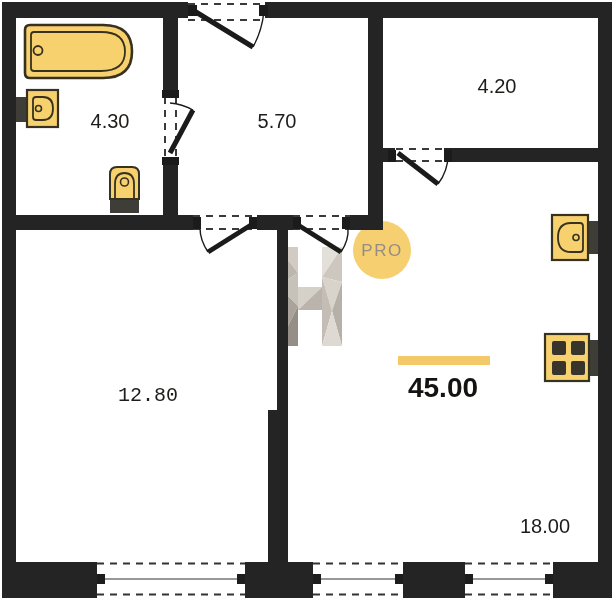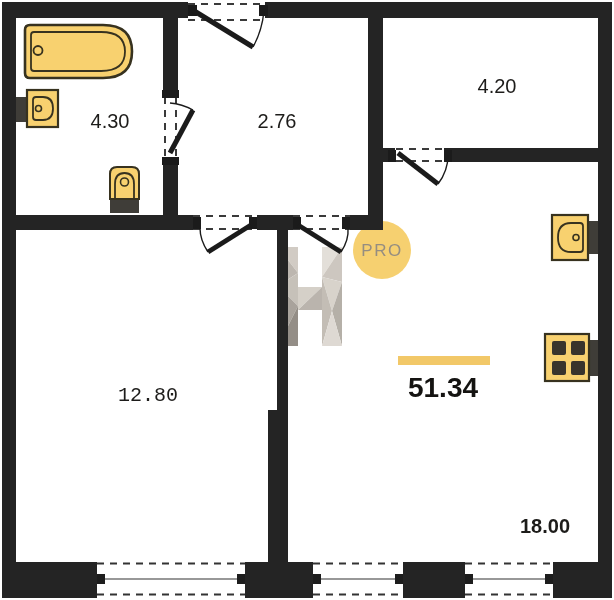--- a/index.html
+++ b/index.html
@@ -170,21 +170,21 @@
         <rect x="545" y="334" width="44" height="47" fill="#F8D16F" stroke-width="2.2"></rect>
         <rect x="552" y="341" width="14" height="14" rx="2" fill="#38342c" stroke="none"></rect>
         <rect x="571" y="341" width="14" height="14" rx="2" fill="#38342c" stroke="none"></rect>
         <rect x="552" y="361" width="14" height="14" rx="2" fill="#38342c" stroke="none"></rect>
         <rect x="571" y="361" width="14" height="14" rx="2" fill="#38342c" stroke="none"></rect>
       </g>
     </g>
   </svg>
 
   <div class="room-label" style="left:99px;top:121px;margin-left:11px;">4.30</div>
-  <div class="room-label" style="left:277px;top:121px;">2.76</div>
+  <div class="room-label" style="left:277px;top:121px;">5.70</div>
   <div class="room-label" style="left:497px;top:86px;">4.20</div>
   <div class="room-label" style="left:148px;top:395px;font-family:Liberation Mono, monospace;">12.80</div>
-  <div class="room-label" style="left:545px;top:526px;font-weight:bold;">18.00</div>
+  <div class="room-label" style="left:545px;top:526px;">18.00</div>
 
   <div class="accent-bar"></div>
-  <div class="total-label" style="left:443px;top:388px;">51.34</div>
+  <div class="total-label" style="left:443px;top:388px;">45.00</div>
 
 </div>
 
 </body></html>

